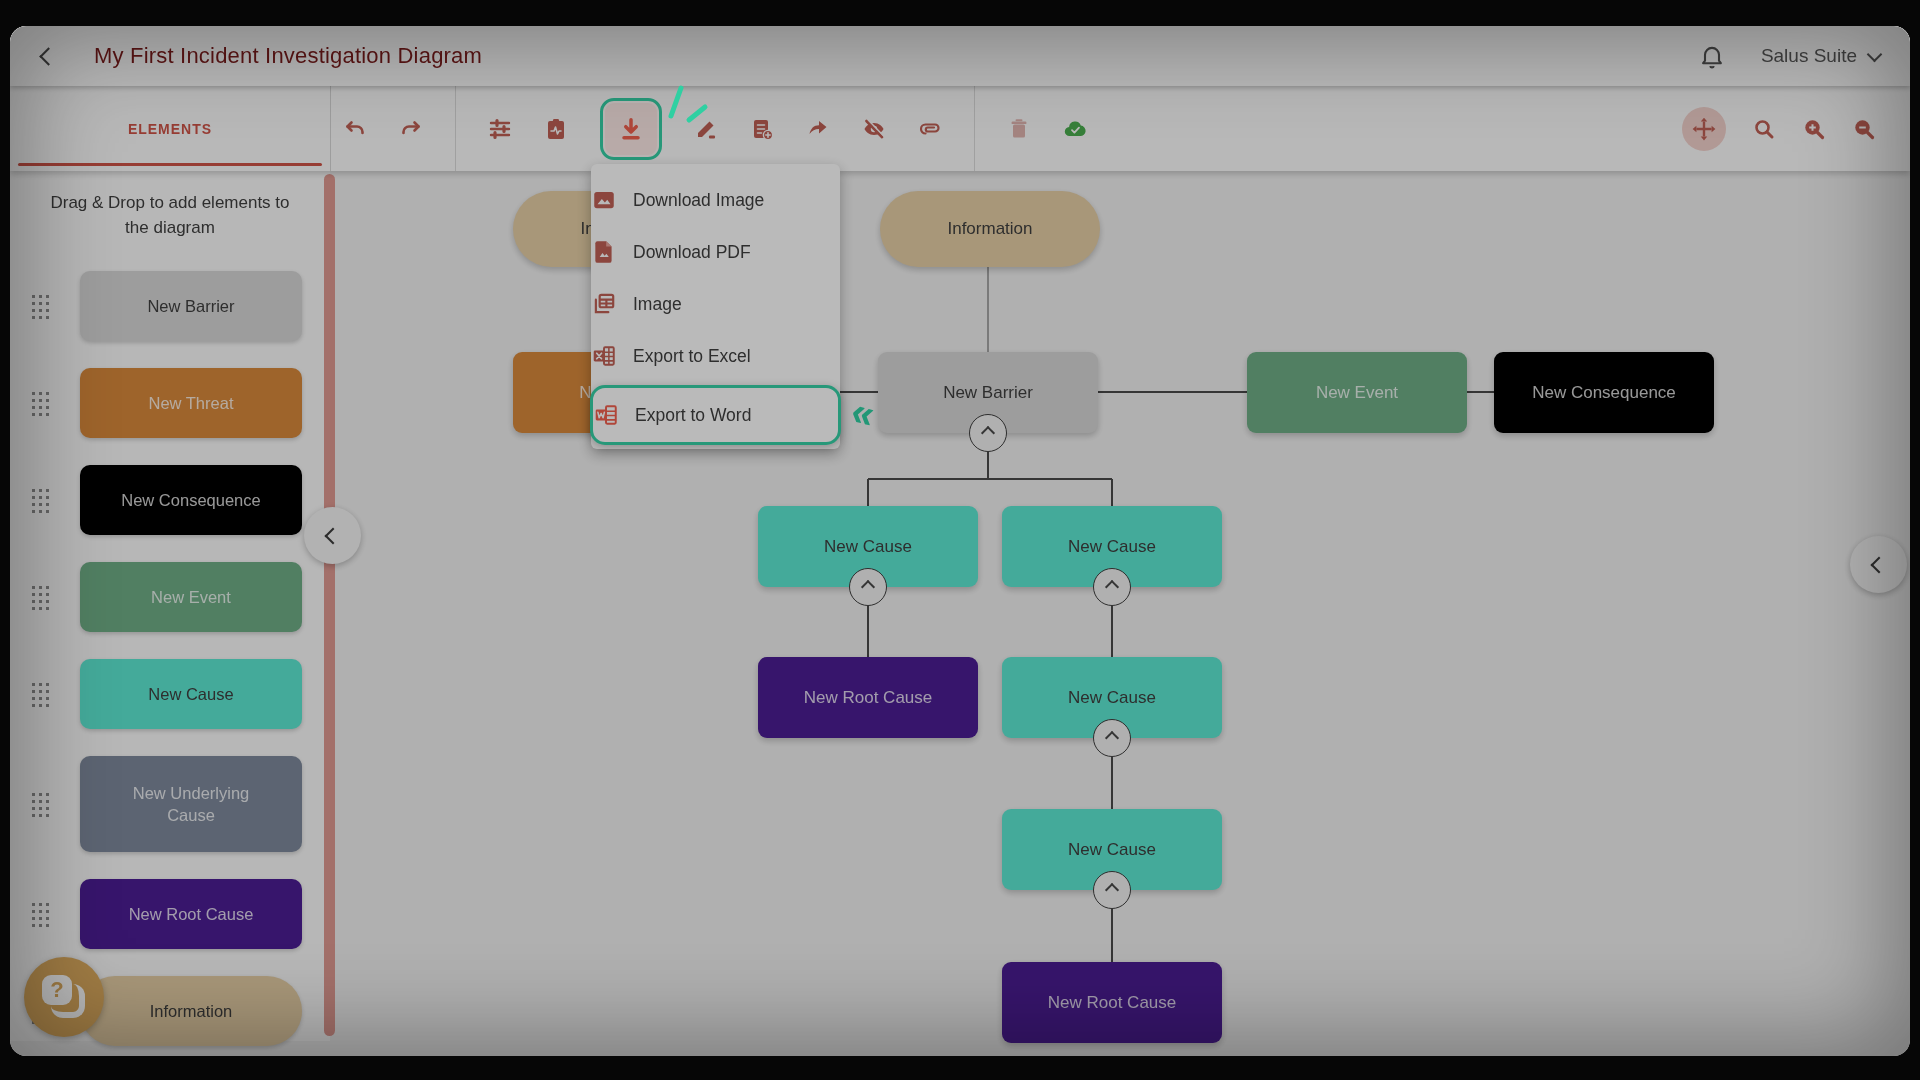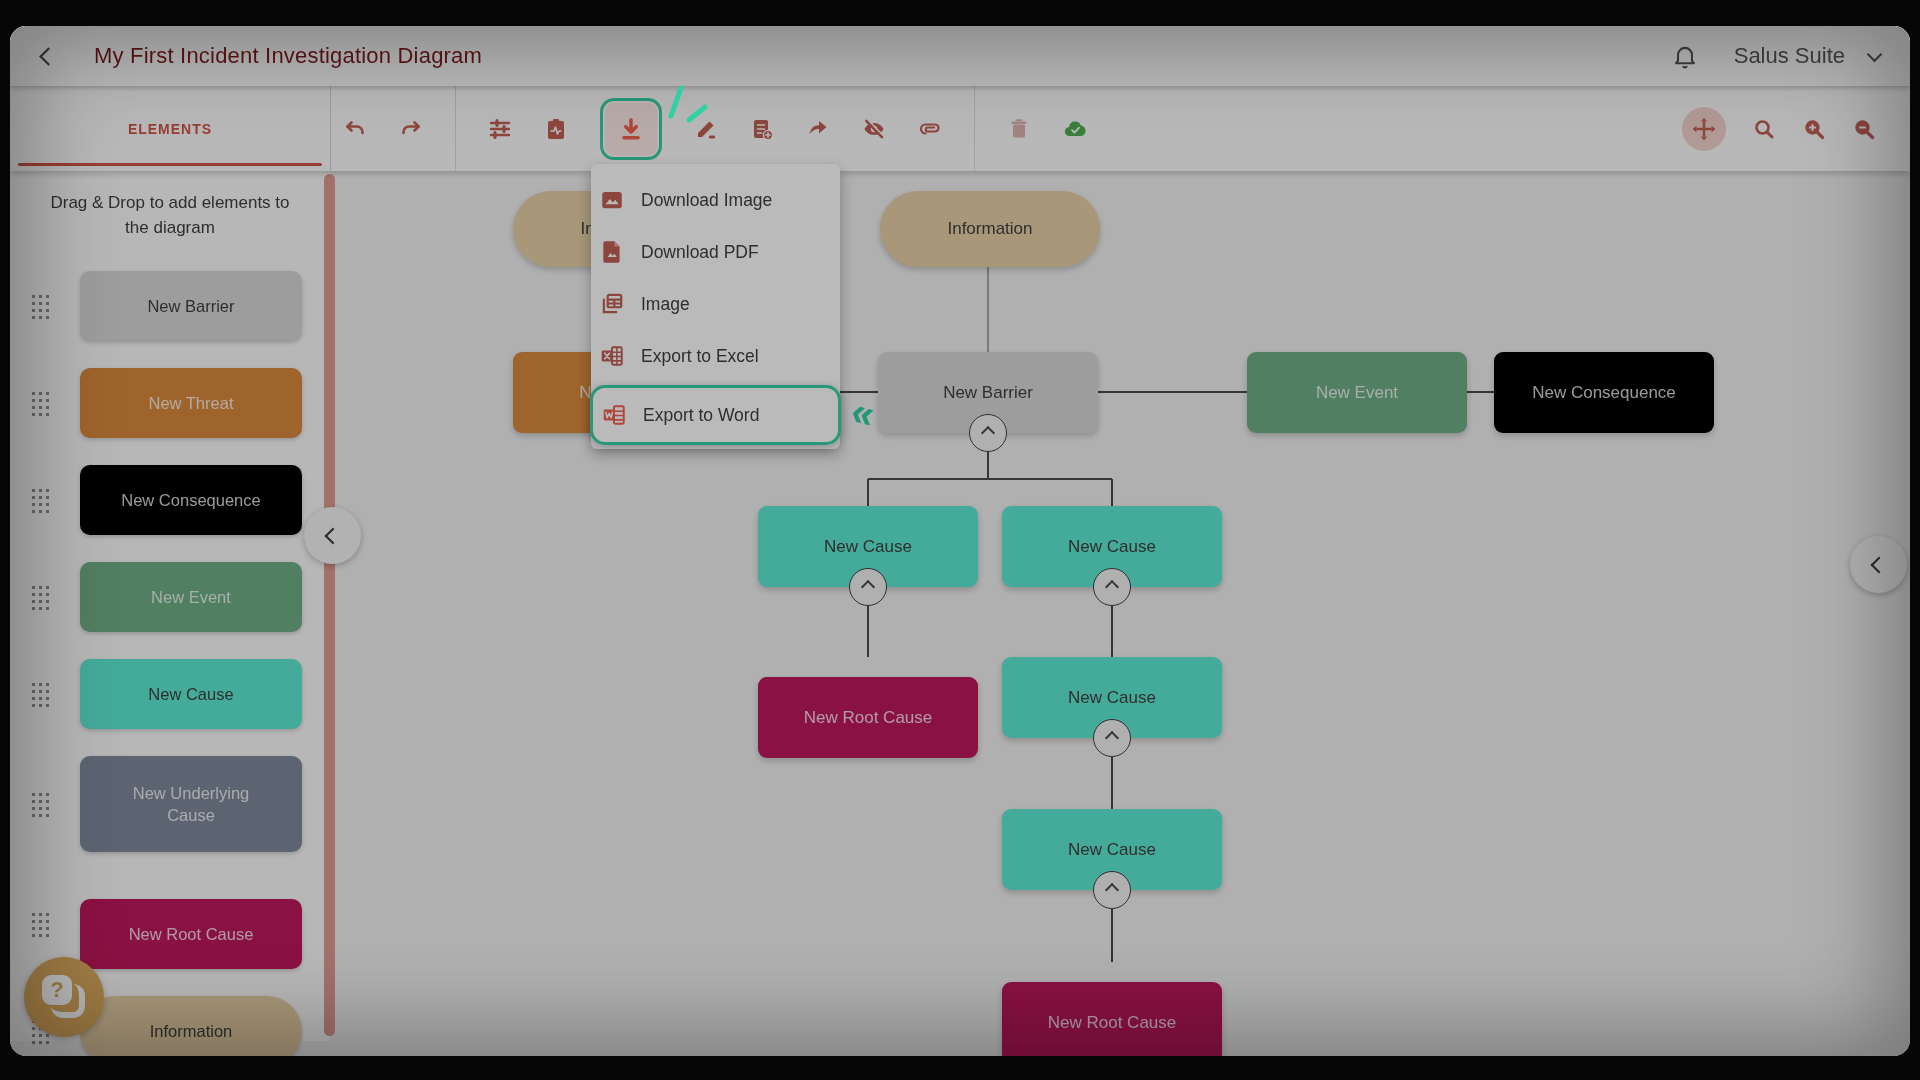--- a/index.html
+++ b/index.html
@@ -9,21 +9,21 @@
   
   .topbar{position:absolute;left:0;top:0;right:0;height:60px;background:#ffffff;z-index:10;
     box-shadow:0 2px 5px rgba(0,0,0,.22);display:flex;align-items:center;}
   .back-btn{width:40px;height:40px;margin-left:18px;display:flex;align-items:center;justify-content:center;cursor:pointer;}
   .chev{display:inline-block;width:11px;height:11px;border-left:2.5px solid #4a4a4a;border-bottom:2.5px solid #4a4a4a;}
   .chev.left{transform:rotate(45deg);}
   .chev.down{width:9px;height:9px;transform:rotate(-45deg);margin-top:-4px;}
   .chev.up-sm{width:8px;height:8px;border-color:#4a4a4a;transform:rotate(45deg);border-left:2px solid #4a4a4a;border-bottom:none;border-top:2px solid #4a4a4a;}
   .title{font-size:22px;color:#7f1d1d;margin-left:26px;letter-spacing:.2px;}
   .topbar-right{margin-left:auto;display:flex;align-items:center;gap:34px;padding-right:30px;}
-  .account{display:flex;align-items:center;gap:24px;color:#5a5a5a;font-size:22px;cursor:pointer;}
+  .account{display:flex;align-items:center;gap:12px;color:#5a5a5a;font-size:19px;cursor:pointer;}
   
   .band{position:absolute;left:0;top:60px;right:0;height:85px;background:#fdfdfd;z-index:9;
     box-shadow:0 3px 6px rgba(0,0,0,.18);display:flex;}
   .tabs{width:320px;min-width:320px;border-right:1px solid rgba(0,0,0,.15);display:flex;align-items:center;position:relative;}
   .tab{flex:1;text-align:center;font-size:14px;letter-spacing:1px;color:#6d6d6d;font-weight:bold;cursor:pointer;position:relative;height:100%;display:flex;align-items:center;justify-content:center;}
   .tab.active{color:#cf5448;}
   .tab.active:after{content:"";position:absolute;left:8px;right:8px;bottom:5px;height:3px;background:#cf5448;border-radius:2px;}
   .toolbar{flex:1;display:flex;align-items:center;gap:32px;padding-left:12px;}
   .tbtn{width:24px;height:24px;display:flex;align-items:center;justify-content:center;cursor:pointer;flex:none;}
   .tbtn svg{width:24px;height:24px;}
@@ -40,36 +40,36 @@
   .chip-row{display:flex;align-items:center;}
   .drag-handle{width:21px;height:28px;margin-left:19px;flex:none;cursor:grab;
     background-image:radial-gradient(circle,#8f8f8f 1.7px,transparent 2px);background-size:7px 7px;background-position:1px 1px;}
   .chip{margin-left:30px;width:222px;height:70px;border-radius:10px;display:flex;align-items:center;justify-content:center;
     text-align:center;font-size:16.5px;cursor:grab;box-shadow:0 2px 4px rgba(0,0,0,.18);line-height:1.35;padding:0 10px;box-sizing:border-box;}
   .chip.tall{height:96px;}
   .chip.pill{border-radius:35px;}
   .dark-text{color:#3f3f3f;} .light-text{color:rgba(255,255,255,.82);}
   .c-gray{background:#d7d7d7;} .c-gray2{background:#5eead4;} .c-orange{background:#d98a3c;}
   .c-red{background:#000000;} .c-green{background:#6fae87;} .c-slate{background:#7e8a9d;}
-  .c-tan{background:#be185d;margin-top:20px;} .c-tanlight{background:#e6cfa6;}
+  .c-tan{background:#4c1d95;} .c-tanlight{background:#e6cfa6;}
   .scroll-thumb{position:absolute;right:-5px;top:3px;width:11px;height:862px;border-radius:6px;background:#e09a92;z-index:6;cursor:pointer;}
   .collapse-btn{position:absolute;width:57px;height:57px;border-radius:50%;background:#f4f4f4;
     box-shadow:0 2px 6px rgba(0,0,0,.25);display:flex;align-items:center;justify-content:center;cursor:pointer;z-index:30;}
   
   .canvas{position:absolute;left:320px;top:145px;right:0;bottom:0;overflow:hidden;}
   .wires{position:absolute;left:0;top:0;}
   .node{position:absolute;width:220px;height:81px;border-radius:9px;display:flex;align-items:center;justify-content:center;
     font-size:17px;box-shadow:0 3px 6px rgba(0,0,0,.2);cursor:pointer;box-sizing:border-box;}
   .node.pill{height:76px;border-radius:38px;}
   .node-collapse{position:absolute;width:38px;height:38px;border-radius:50%;background:#f2f2f2;
     border:1.6px solid #3f3f3f;box-sizing:border-box;display:flex;align-items:center;justify-content:center;cursor:pointer;z-index:4;}
   
   .menu{position:absolute;left:581px;top:138px;width:249px;background:#ffffff;border-radius:6px;z-index:50;
     box-shadow:0 5px 14px rgba(0,0,0,.3);padding:10px 0 4px;box-sizing:border-box;}
-  .menu-item{height:52px;display:flex;align-items:center;padding-left:8px;font-size:17.5px;color:#3f3f3f;cursor:pointer;}
+  .menu-item{height:52px;display:flex;align-items:center;padding-left:0;font-size:17.5px;color:#3f3f3f;cursor:pointer;}
   .menu-item svg{width:26px;height:26px;margin-right:16px;flex:none;}
   .menu-item.highlight{position:relative;z-index:200;background:#ffffff;border:3px solid #36d1a6;border-radius:15px;
     margin:3px -1px 0;height:54px;box-shadow:0 2px 8px rgba(0,0,0,.25);}
   .pointer-glyph{position:absolute;right:-36px;top:4px;color:#2fd0a2;font-size:40px;font-weight:bold;transform:rotate(14deg);line-height:1;}
   
   .overlay{position:absolute;inset:0;background:rgba(0,0,0,.27);z-index:100;pointer-events:none;
     box-shadow:inset 0 0 90px 18px rgba(0,0,0,.33);border-radius:16px;}
   .sparkle{position:absolute;left:648px;top:48px;z-index:200;pointer-events:none;}
   
   .help-btn{position:absolute;left:14px;top:931px;width:80px;height:80px;border-radius:50%;background:#dcab5e;z-index:40;

